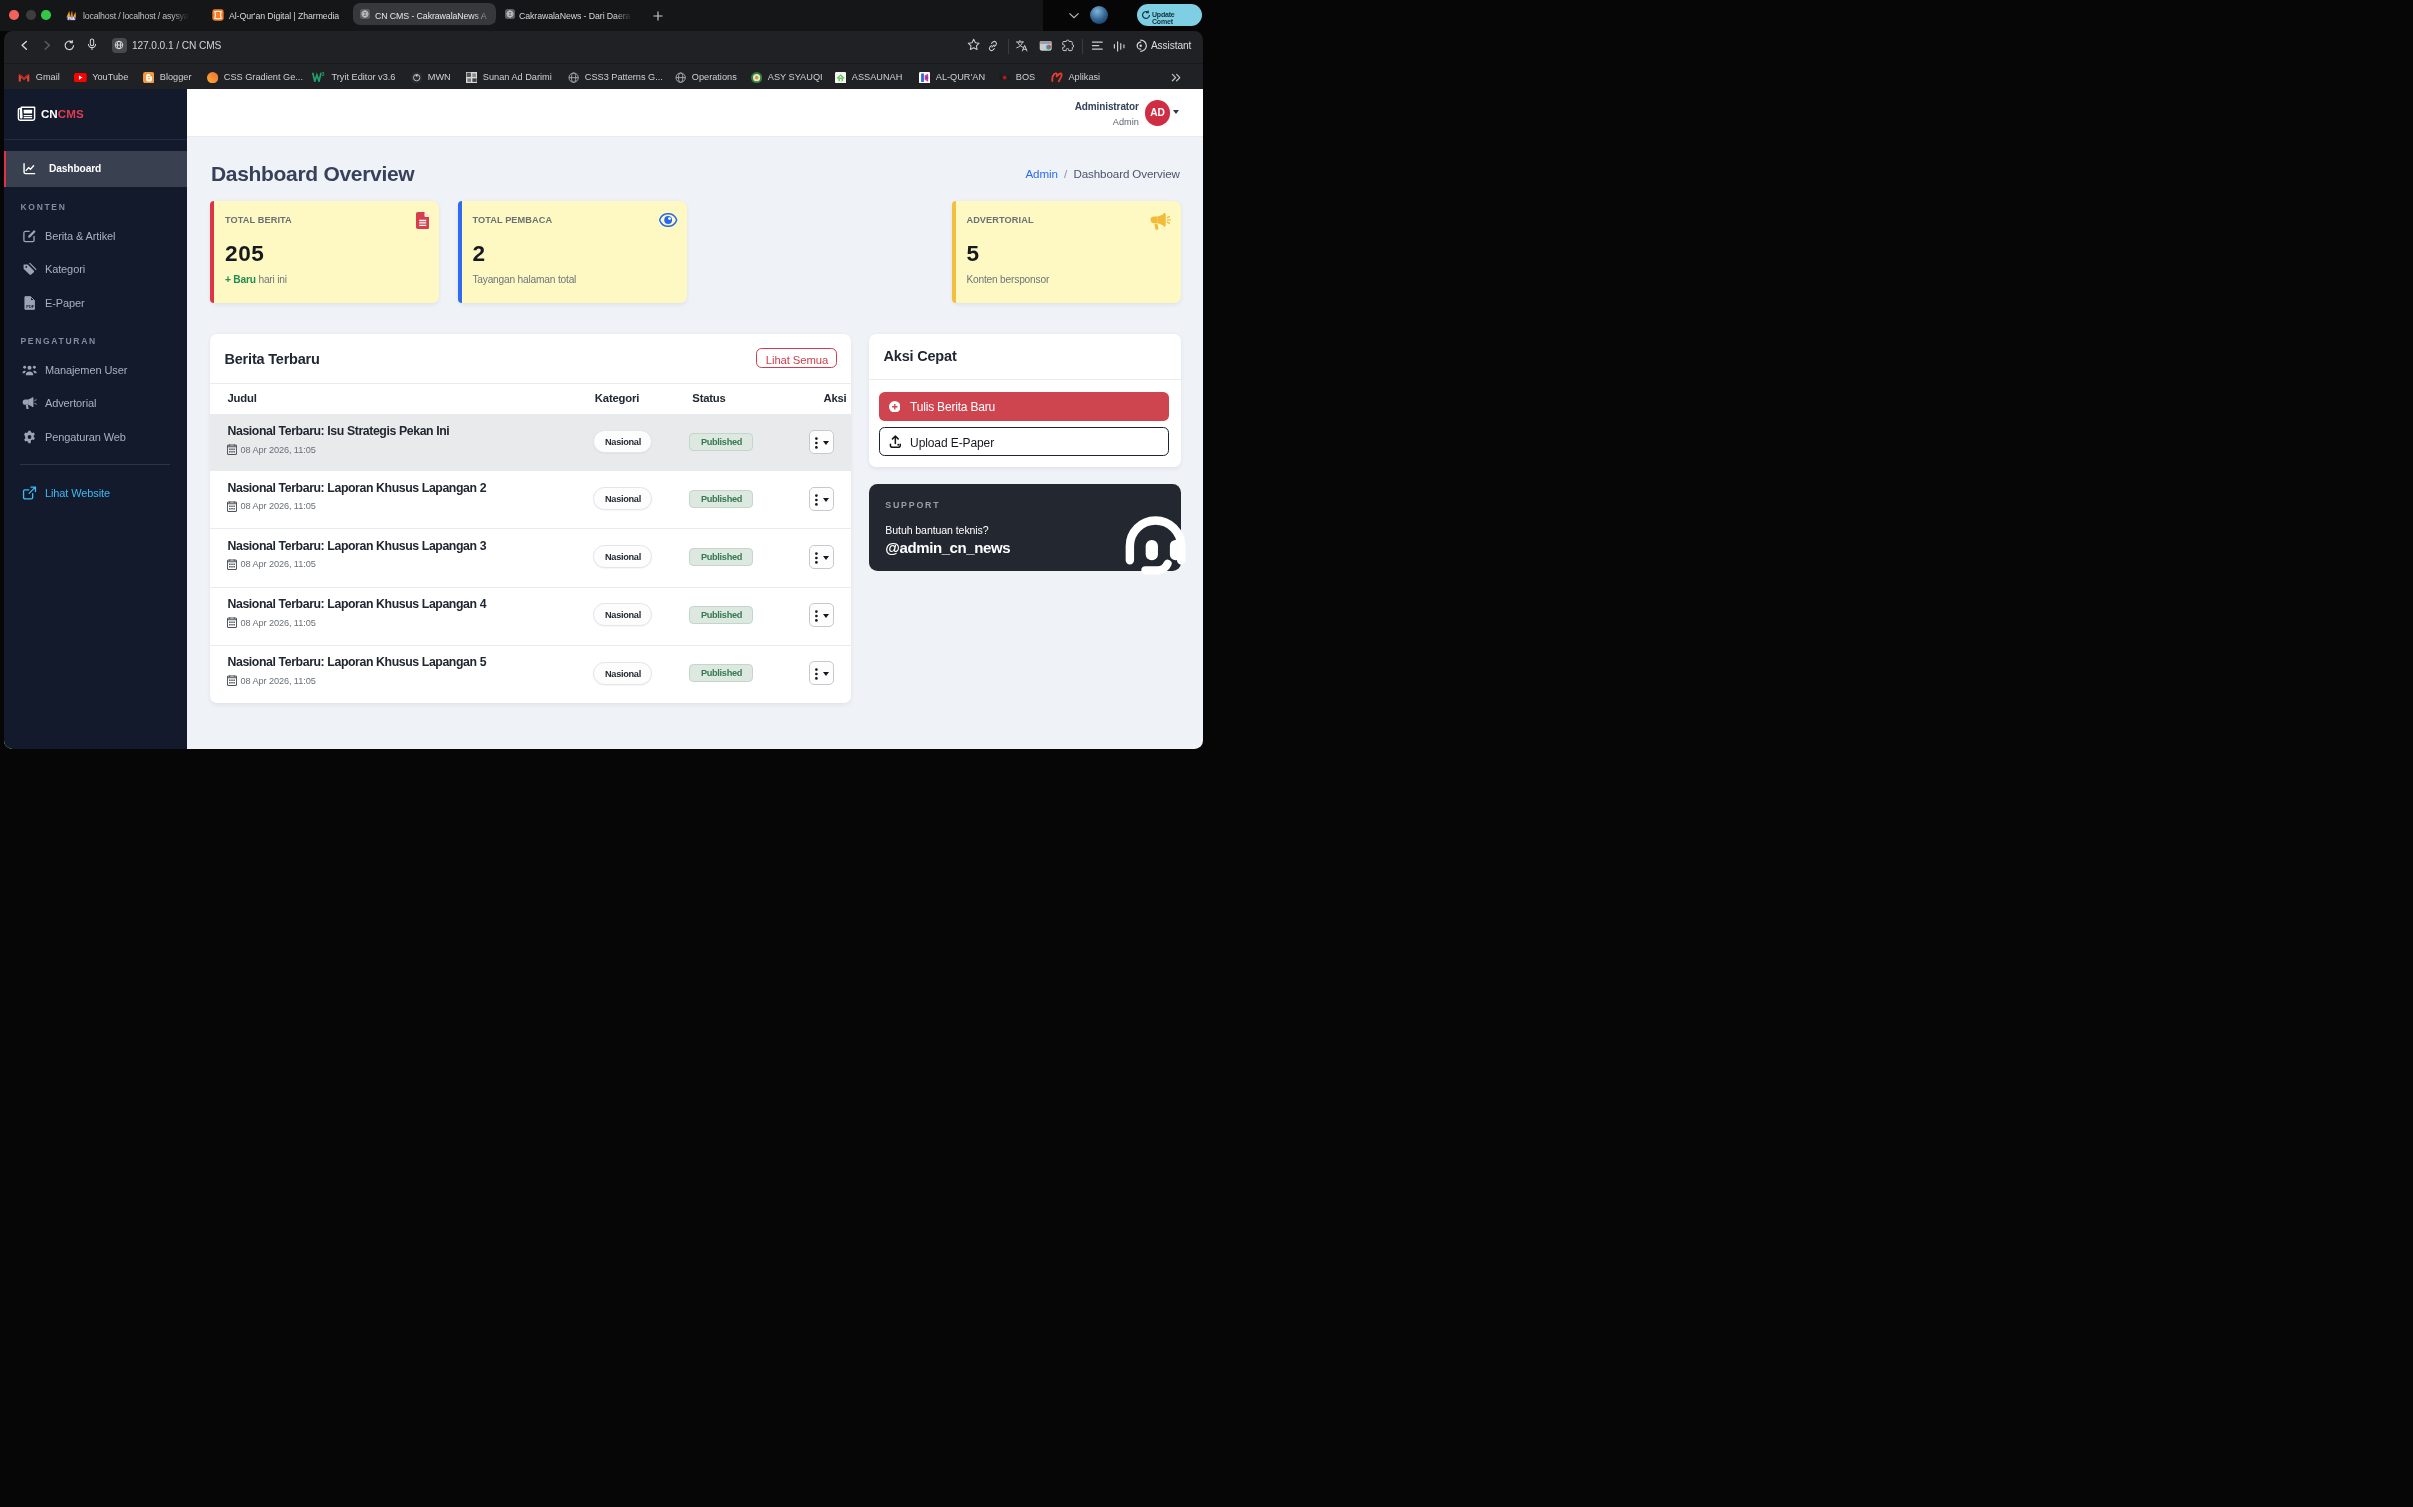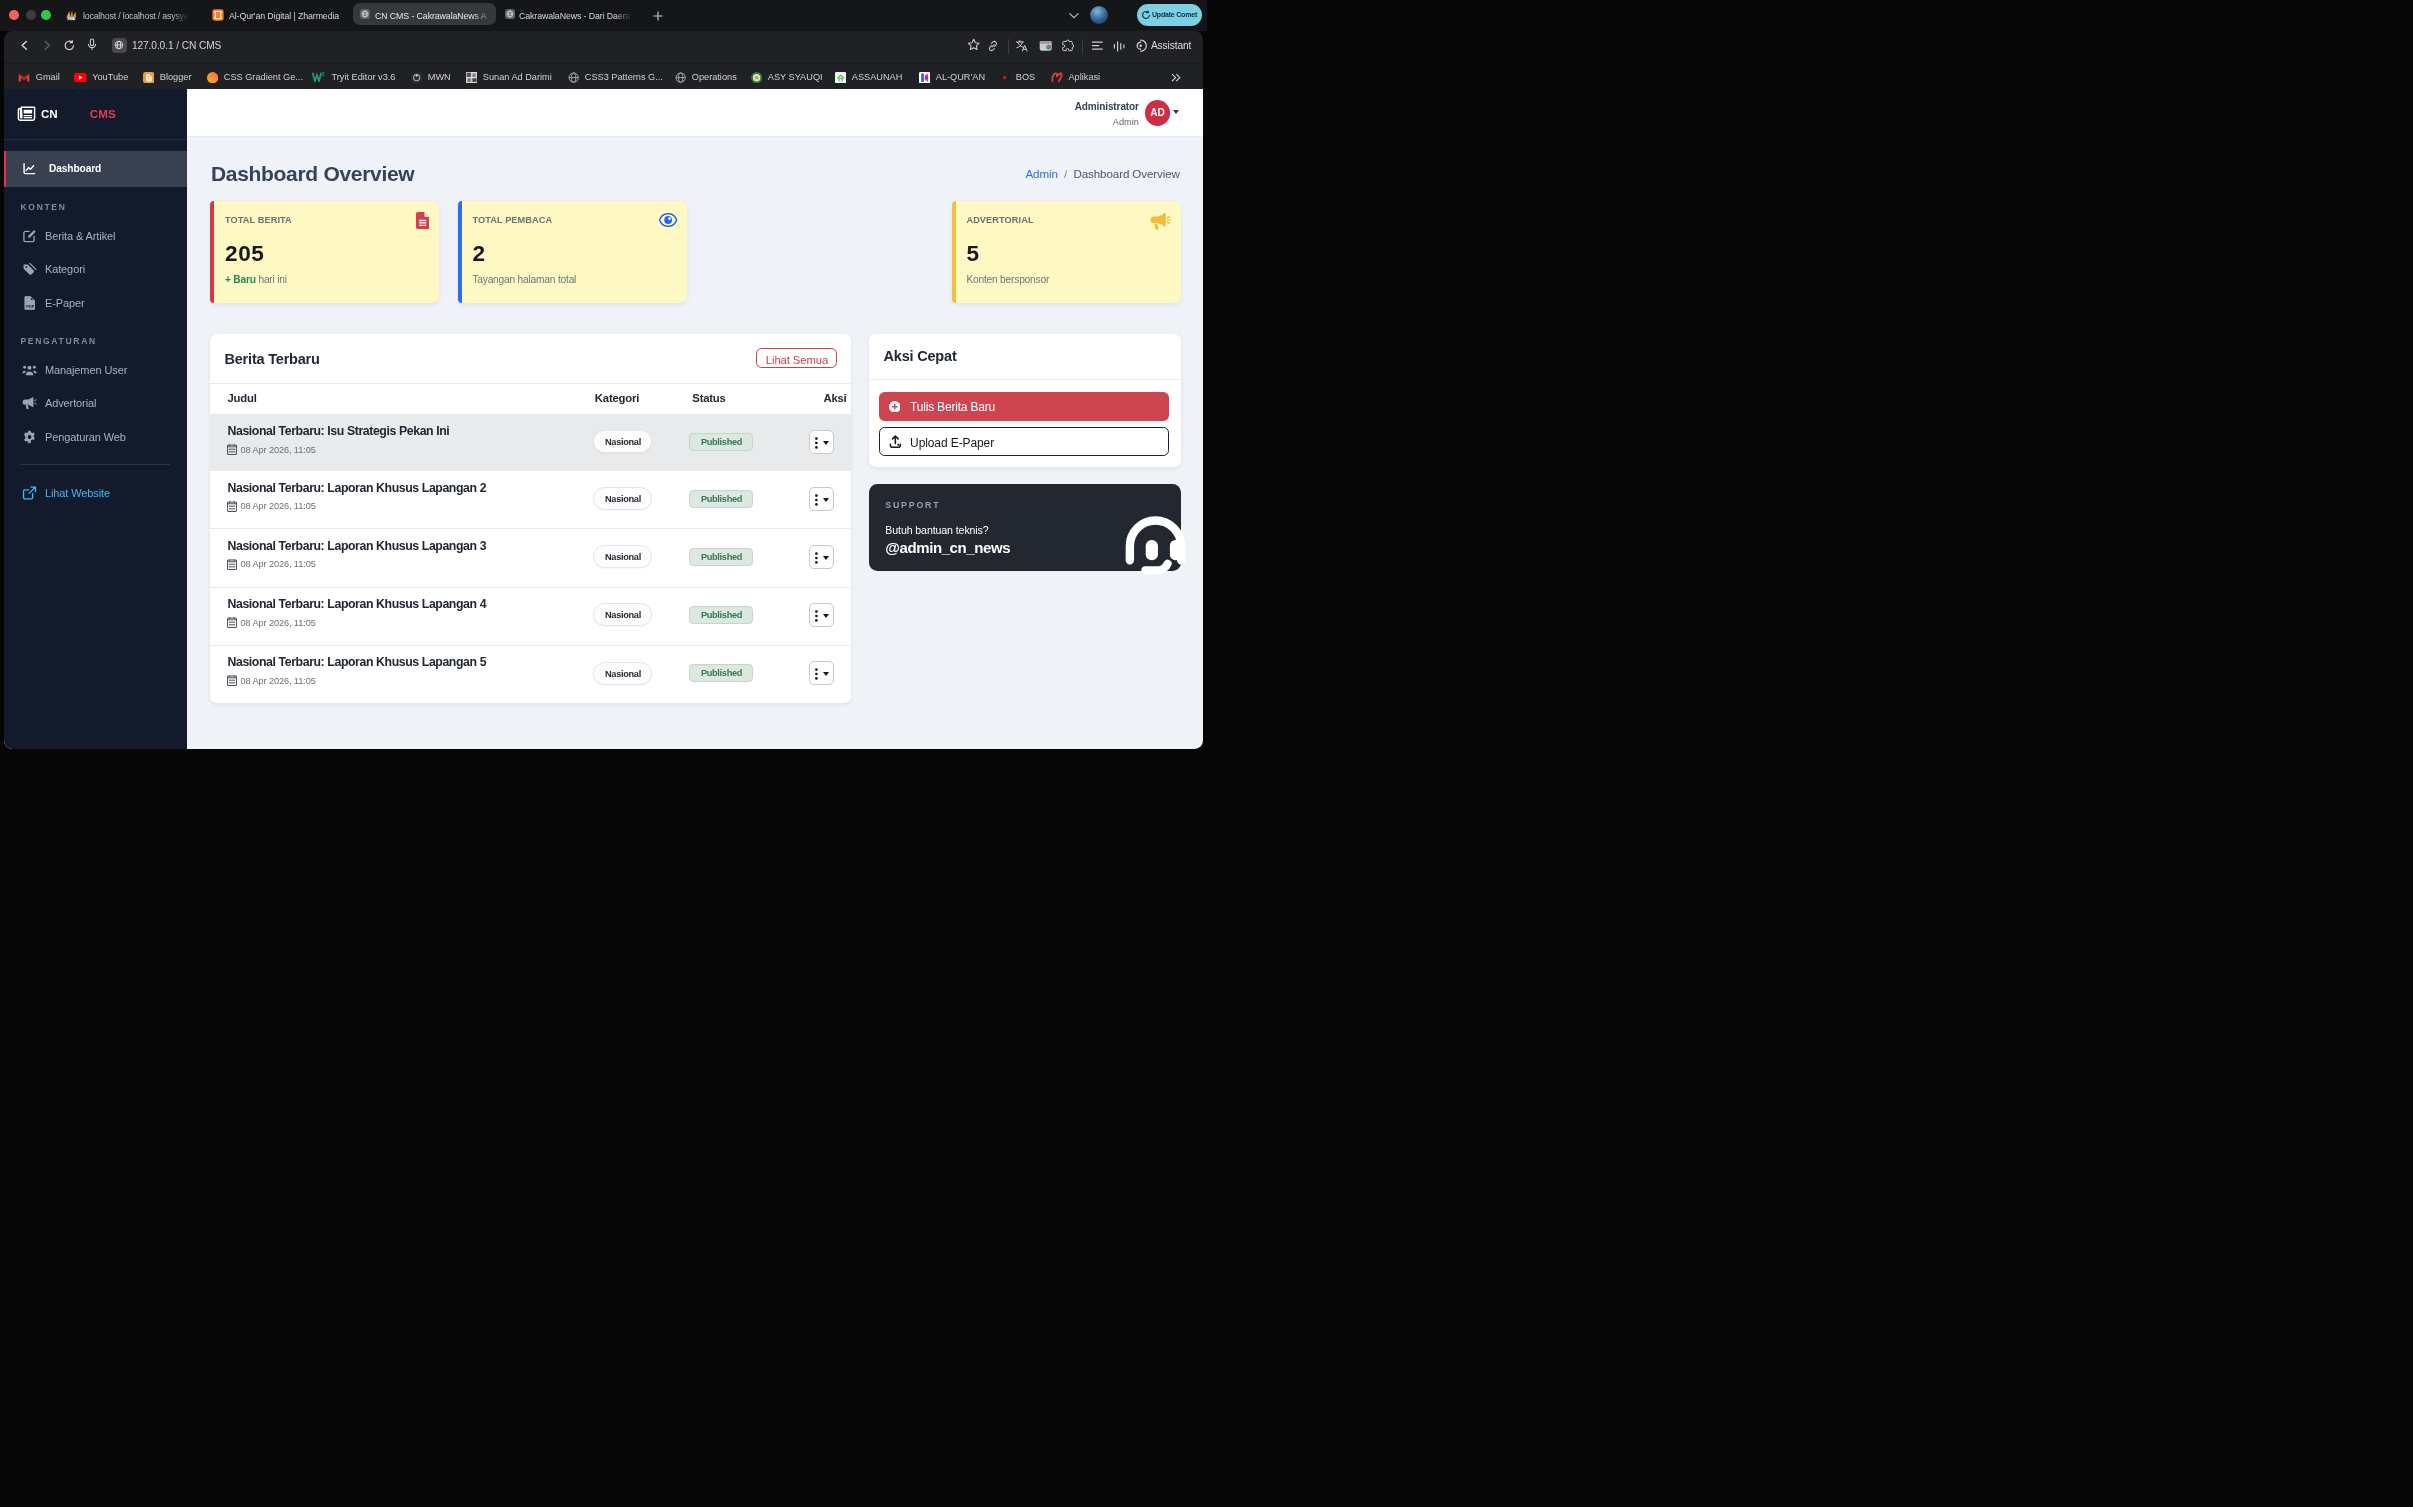--- a/index.html
+++ b/index.html
@@ -1,18 +1,18 @@
 <!DOCTYPE html>
 <html style="font-size:11.3px"><head>
 <meta charset="utf-8">
 <style>
 * { margin:0; padding:0; box-sizing:border-box; }
 html,body { width:1207px; height:754px; overflow:hidden; background:#060607; font-family:"Liberation Sans", sans-serif; }
 .abs { position:absolute; }
-#tabbar { position:absolute; left:0; top:0; width:1207px; height:31px; background:#151618; }
+#tabbar { position:absolute; left:0; top:0; width:1043px; height:31px; background:#151618; }
 #card { position:absolute; left:3.9px; top:31px; width:1199px; height:718px; border-radius:8.5px; background:#202124; overflow:hidden; }
 #toolbar { position:absolute; left:0; top:0; width:100%; height:32px; }
 #bookmarks { position:absolute; left:0; top:32px; width:100%; height:26.5px; border-top:0.7px solid #18191b; }
 #webview { position:absolute; left:0; top:58px; right:0; bottom:0; background:#eff2f7; }
 #sidebar { position:absolute; left:0; top:0; width:183px; height:100%; background:#121a2c; }
 #main { position:absolute; left:183px; top:0; right:0; bottom:0; }
 .tl { border-radius:50%; width:9.5px; height:9.5px; position:absolute; top:10.4px; }
 .tabtxt { position:absolute; top:10.6px; font-size:8.8px; letter-spacing:-0.1px; color:#bfc1c3; white-space:nowrap; overflow:hidden; }
 .fade:after { content:""; position:absolute; right:0; top:0; bottom:0; width:17px; background:linear-gradient(90deg,rgba(21,22,24,0),#151618); }
 .bm { position:absolute; top:0; height:26.5px; display:flex; align-items:center; gap:5.6px; color:#ced0d2; font-size:9.2px; white-space:nowrap; }
@@ -227,21 +227,21 @@
         </svg>
       </div>
   </div>
   <div id="webview">
     <div id="sidebar">
       <svg class="abs" style="left:12.7px;top:15px;" width="19" height="19" viewBox="0 0 27 27">
           <path d="M6 4.5 H25 a0 0 0 0 1 0 0 V20.5 a2.5 2.5 0 0 1 -2.5 2.5 H4.5 A2.5 2.5 0 0 1 2 20.5 V8 a1.6 1.6 0 0 1 3.2 0 V19 a0.9 0.9 0 0 0 1.8 0 Z" fill="none" stroke="#fff" stroke-width="2.1" stroke-linejoin="round"></path>
           <rect x="9.5" y="8" width="12" height="5.5" rx="0.8" fill="#fff"></rect>
           <path d="M9.5 16.5 H21.5 M9.5 19.5 H21.5" stroke="#fff" stroke-width="1.7"></path>
         </svg>
-      <div class="abs" style="left:37px;top:18.3px;font-size:11.6px;font-weight:bold;letter-spacing:0.1px;color:#fff;">CN<span style="color:#e23b50;margin-left:32px;">CMS</span></div>
+      <div class="abs" style="left:37px;top:18.3px;font-size:11.6px;font-weight:bold;letter-spacing:0.1px;color:#fff;">CN<span style="color:#e23b50;">CMS</span></div>
       <div class="abs" style="left:0;top:50px;width:100%;border-top:0.7px solid #232c40;"></div>
 
       <div class="abs" style="left:0;top:62px;width:100%;height:36px;background:#394050;"></div>
       <div class="abs" style="left:0;top:62px;width:2.5px;height:36px;background:#e0304a;"></div>
       <svg class="abs" style="left:19px;top:74px;" width="12.7" height="12" viewBox="0 0 18 17">
           <path d="M1.5 1 V13 a2 2 0 0 0 2 2 H16.5" fill="none" stroke="#fff" stroke-width="2" stroke-linecap="round"></path>
           <path d="M4.5 10.5 L8 6.5 L10.5 9 L15 4" fill="none" stroke="#fff" stroke-width="2" stroke-linecap="round" stroke-linejoin="round"></path>
         </svg>
       <div class="abs" style="left:45px;top:74px;font-size:10.2px;font-weight:bold;letter-spacing:-0.1px;color:#fff;">Dashboard</div>
       <div class="slabel" style="top:113px;">KONTEN</div>

